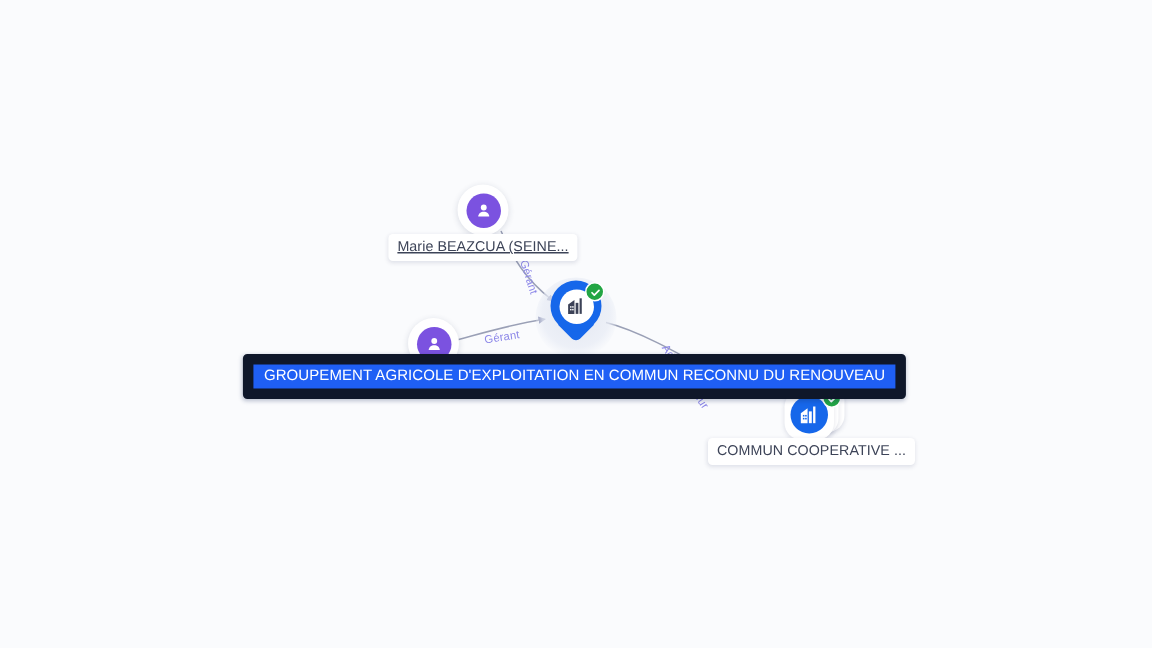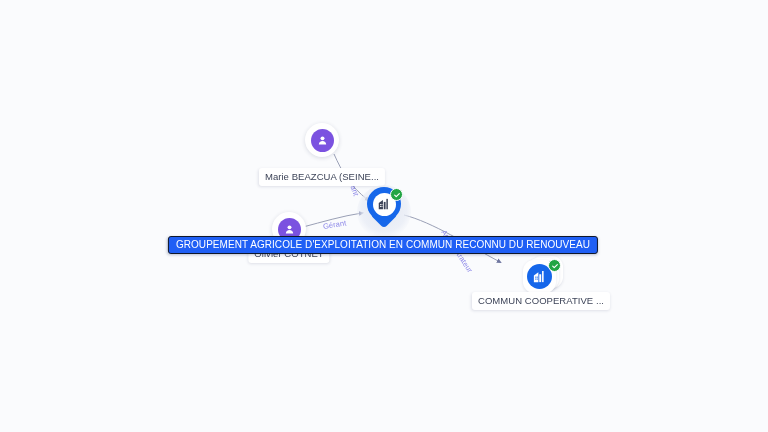--- a/index.html
+++ b/index.html
@@ -166,21 +166,21 @@
     font-size: 9.5px;
     letter-spacing: .05px;
     padding: 3px 6px 4px 6px;
     border-radius: 3px;
     white-space: nowrap;
     box-shadow: 0 1px 3px rgba(40,50,90,.13);
   }
   .label.selected {
     background: #1f5ff5;
     color: #ffffff;
-    border: 1px solid #0f172a;
+    border: 7px solid #0f172a;
     font-size: 10px;
     padding: 2px 7px 3px 7px;
     border-radius: 3px;
     z-index: 40;
     box-shadow: 0 1px 3px rgba(20,40,90,.28);
   }
 </style>
 </head>
 <body>
 
@@ -209,21 +209,21 @@
   <div class="node" style="left:322px; top:140px;">
     <div class="person-disc">
       <div class="person-circle">
         <svg width="13" height="13" viewBox="0 0 24 24" aria-hidden="true">
           <circle cx="12" cy="8" r="3.6" fill="#ffffff"></circle>
           <path d="M5.2 19.2c0-3.8 3.1-6.1 6.8-6.1s6.8 2.3 6.8 6.1z" fill="#ffffff"></path>
         </svg>
       </div>
     </div>
   </div>
-  <div class="label" style="left:322px; top:168px;">Marie BEAZCUA (SEINE...</div>
+  <div class="label" style="left:322px; top:156px;text-decoration:underline;">Marie BEAZCUA (SEINE...</div>
 
   <div class="node" style="left:289px; top:229px;">
     <div class="person-disc">
       <div class="person-circle">
         <svg width="13" height="13" viewBox="0 0 24 24" aria-hidden="true">
           <circle cx="12" cy="8" r="3.6" fill="#ffffff"></circle>
           <path d="M5.2 19.2c0-3.8 3.1-6.1 6.8-6.1s6.8 2.3 6.8 6.1z" fill="#ffffff"></path>
         </svg>
       </div>
     </div>

